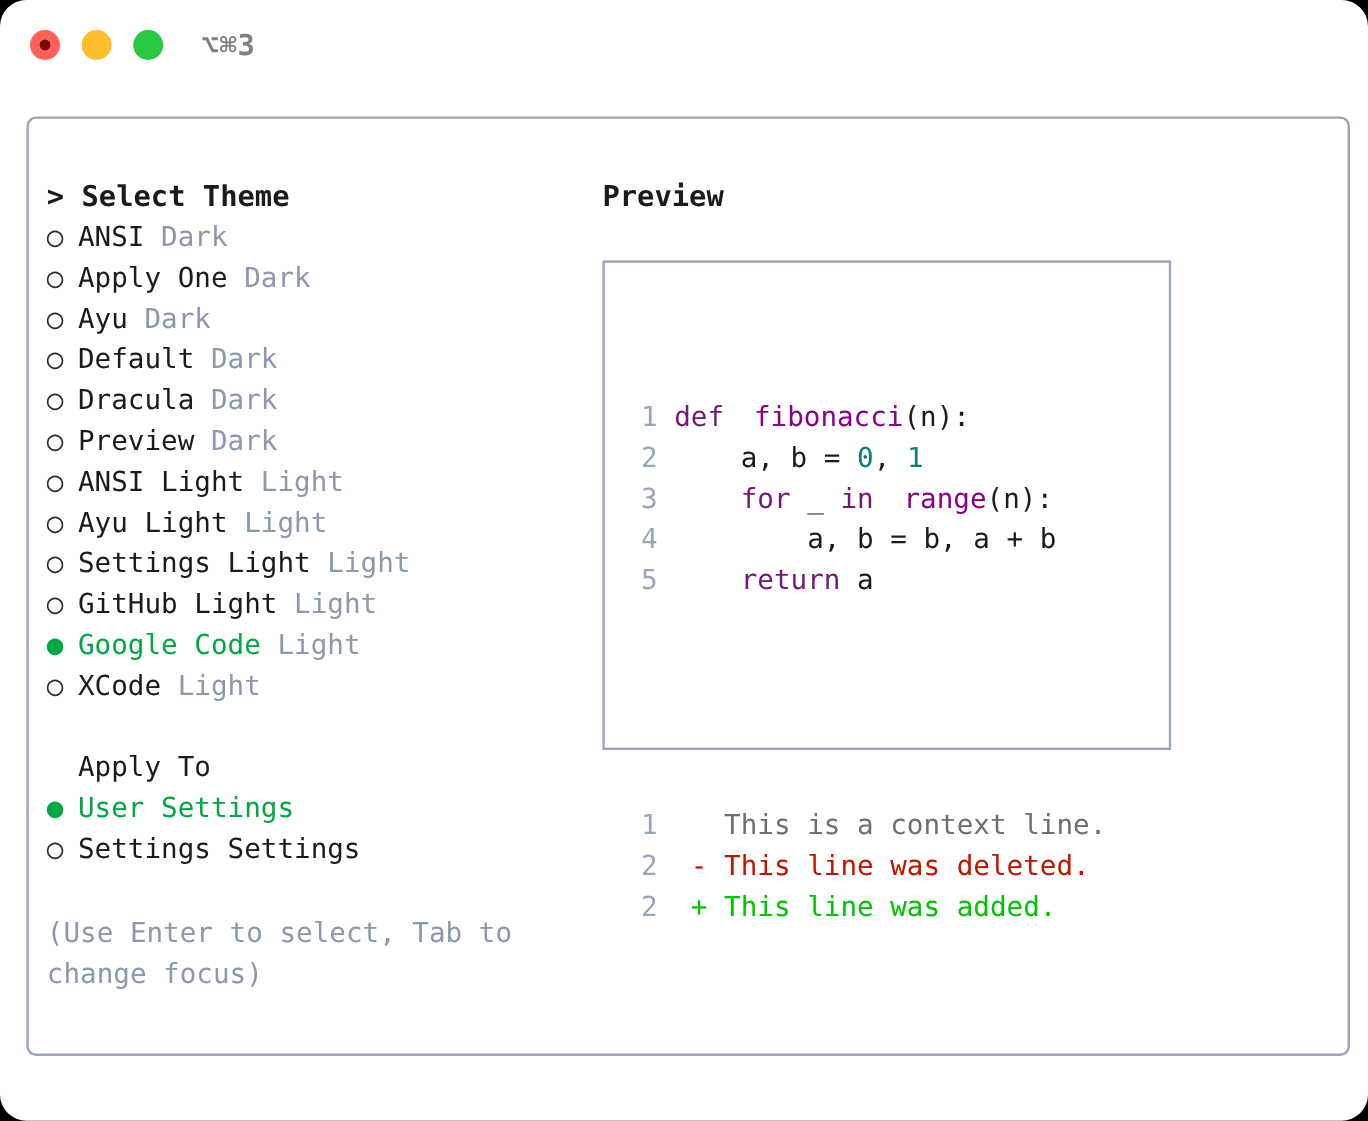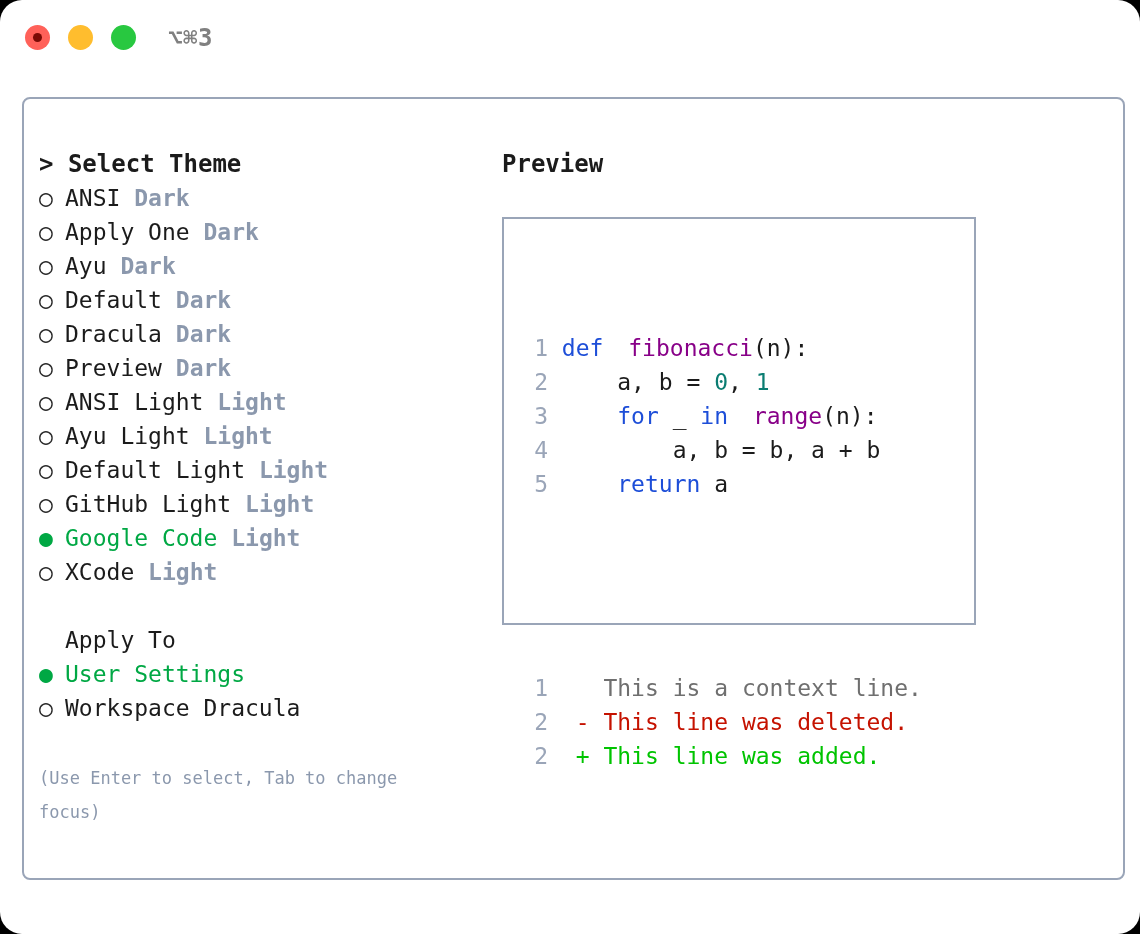--- a/index.html
+++ b/index.html
@@ -105,37 +105,36 @@
   }
   .marker {
     display: inline-block;
     width: 26px;
     color: #2b2b2b;
   }
   .marker.sel { color: #00a844; }
   .name.sel   { color: #00a844; }
   .cat {
     color: #8b98ad;
-    font-weight: bold;
   }
   .spacer-row {
     height: 34px;
   }
   .group-head {
     font-size: 23px;
     line-height: 34px;
     color: #1b1b1b;
     white-space: pre;
   }
   .hint {
     position: absolute;
     left: 15px;
     top: 662px;
     width: 420px;
-    font-size: 17px;
+    font-size: 23px;
     line-height: 34px;
     color: #8b98ad;
   }
   
   .right-col {
     position: absolute;
     left: 478px;
     top: 48px;
     width: 490px;
   }
@@ -161,21 +160,21 @@
     font-size: 23px;
     line-height: 34px;
     white-space: pre;
   }
   .ln {
     display: inline-block;
     width: 28px;
     text-align: right;
     color: #9aa5b8;
   }
-  .kw   { color: #1d4ed8; }
+  .kw   { color: #701a75; }
   .fn   { color: #880088; margin-left: 11px; }
   .num  { color: #0b7d72; }
   .pln  { color: #1b1b1b; }
   .ctx  { color: #6f6f6f; }
   .del  { color: #c51200; }
   .add  { color: #00c400; }
   .diff-gap { height: 34px; }
 </style>
 </head>
 <body>
@@ -198,30 +197,30 @@
         <div class="list-head">&gt; Select Theme</div>
         <div id="theme-rows">
             <div class="row"><span class="marker">○</span><span class="name">ANSI</span><span> </span><span class="cat">Dark</span></div>
             <div class="row"><span class="marker">○</span><span class="name">Apply One</span><span> </span><span class="cat">Dark</span></div>
             <div class="row"><span class="marker">○</span><span class="name">Ayu</span><span> </span><span class="cat">Dark</span></div>
             <div class="row"><span class="marker">○</span><span class="name">Default</span><span> </span><span class="cat">Dark</span></div>
             <div class="row"><span class="marker">○</span><span class="name">Dracula</span><span> </span><span class="cat">Dark</span></div>
             <div class="row"><span class="marker">○</span><span class="name">Preview</span><span> </span><span class="cat">Dark</span></div>
             <div class="row"><span class="marker">○</span><span class="name">ANSI Light</span><span> </span><span class="cat">Light</span></div>
             <div class="row"><span class="marker">○</span><span class="name">Ayu Light</span><span> </span><span class="cat">Light</span></div>
-            <div class="row"><span class="marker">○</span><span class="name">Default Light</span><span> </span><span class="cat">Light</span></div>
+            <div class="row"><span class="marker">○</span><span class="name">Settings Light</span><span> </span><span class="cat">Light</span></div>
             <div class="row"><span class="marker">○</span><span class="name">GitHub Light</span><span> </span><span class="cat">Light</span></div>
             <div class="row"><span class="marker sel">●</span><span class="name sel">Google Code</span><span> </span><span class="cat">Light</span></div>
             <div class="row"><span class="marker">○</span><span class="name">XCode</span><span> </span><span class="cat">Light</span></div>
           </div>
         <div class="spacer-row"></div>
         <div class="group-head"><span class="marker"> </span><span>Apply To</span></div>
         <div id="apply-rows">
             <div class="row"><span class="marker sel">●</span><span class="name sel">User Settings</span></div>
-            <div class="row"><span class="marker">○</span><span class="name">Workspace Dracula</span></div>
+            <div class="row"><span class="marker">○</span><span class="name">Settings Settings</span></div>
           </div>
       </div>
 
       <div class="hint">(Use Enter to select, Tab to change focus)</div>
 
       <div class="right-col">
         <div class="preview-title">Preview</div>
         <div class="preview-box">
           <div class="code">
             <div id="code-lines"><div><span class="ln">1</span><span> </span><span class="kw">def</span><span class="pln"> </span><span class="fn">fibonacci</span><span class="pln">(n):</span></div><div><span class="ln">2</span><span> </span><span class="pln">    a, b = </span><span class="num">0</span><span class="pln">, </span><span class="num">1</span></div><div><span class="ln">3</span><span> </span><span class="pln">    </span><span class="kw">for</span><span class="pln"> _ </span><span class="kw">in</span><span class="pln"> </span><span class="fn">range</span><span class="pln">(n):</span></div><div><span class="ln">4</span><span> </span><span class="pln">        a, b = b, a + b</span></div><div><span class="ln">5</span><span> </span><span class="pln">    </span><span class="kw">return</span><span class="pln"> a</span></div></div>

